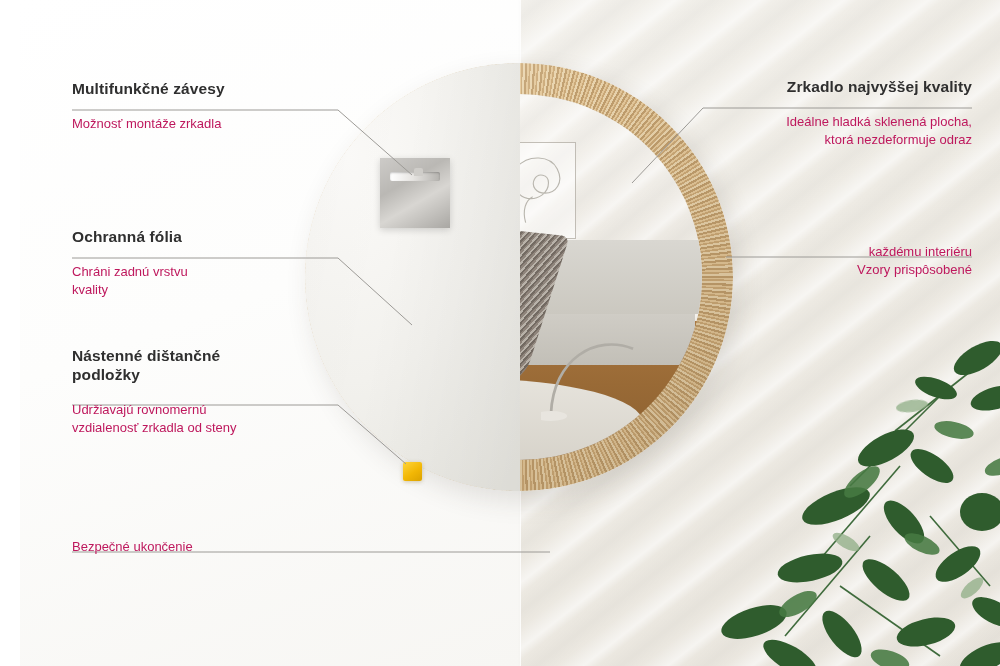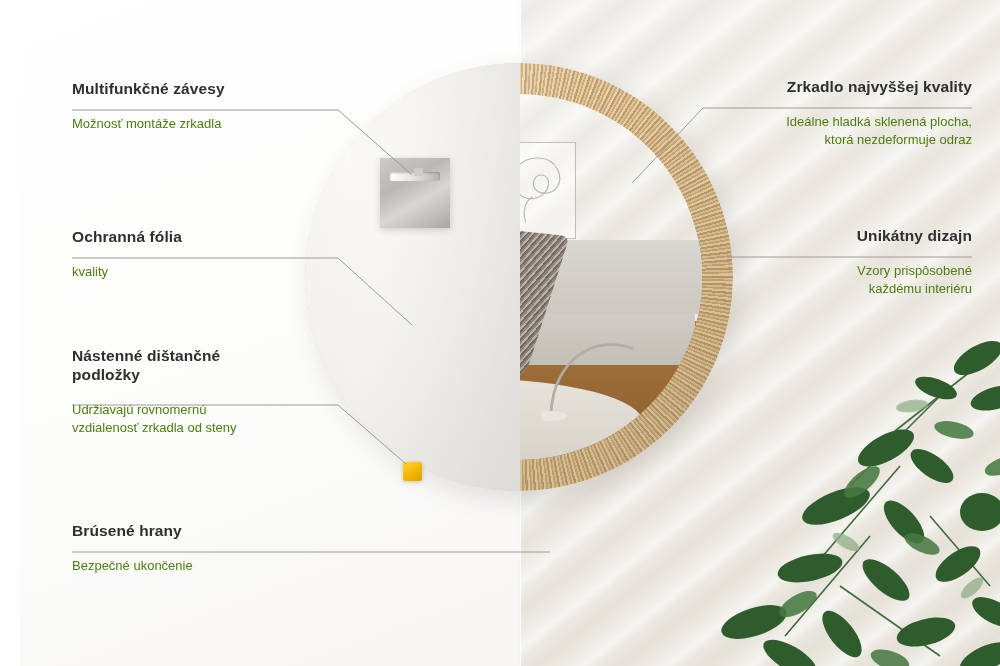--- a/index.html
+++ b/index.html
@@ -160,21 +160,21 @@
 
   
   .lines{position:absolute;left:0;top:0;width:1000px;height:666px;z-index:8;pointer-events:none;}
   .callout{position:absolute;z-index:9;}
   .c-title{
     font-size:15.5px;font-weight:bold;color:#2f2f2f;letter-spacing:0.1px;
     line-height:19px;margin:0;
   }
   .c-rule{height:1px;background:#9c9a96;margin:7px 0 9px 0;}
   .c-desc{
-    font-size:13px;color:#4d7c0f;line-height:17.5px;margin:0;font-weight:normal;
+    font-size:13px;color:#be185d;line-height:17.5px;margin:0;font-weight:normal;
   }
   .left-col{left:52px;width:268px;}
   .right-col{right:48px;width:300px;text-align:right;}
 </style>
 </head>
 <body>
 
 <div class="stage">
 
   <div class="bg-left"></div>
@@ -280,44 +280,43 @@
 
   <div class="callout left-col" style="top:79px;">
     <p class="c-title">Multifunkčné závesy</p>
     <div class="c-rule" style="visibility:hidden"></div>
     <p class="c-desc">Možnosť montáže zrkadla</p>
   </div>
 
   <div class="callout left-col" style="top:227px;">
     <p class="c-title">Ochranná fólia</p>
     <div class="c-rule" style="visibility:hidden"></div>
+    <p class="c-desc">Chráni zadnú vrstvu</p>
     <p class="c-desc">kvality</p>
   </div>
 
   <div class="callout left-col" style="top:346px;">
     <p class="c-title">Nástenné dištančné</p>
     <p class="c-title">podložky</p>
     <div class="c-rule" style="visibility:hidden"></div>
     <p class="c-desc">Udržiavajú rovnomernú</p>
     <p class="c-desc">vzdialenosť zrkadla od steny</p>
   </div>
 
   <div class="callout left-col" style="top:521px;">
-    <p class="c-title">Brúsené hrany</p>
     <div class="c-rule" style="visibility:hidden"></div>
     <p class="c-desc">Bezpečné ukončenie</p>
   </div>
 
   <div class="callout right-col" style="top:77px;">
     <p class="c-title">Zrkadlo najvyššej kvality</p>
     <div class="c-rule" style="visibility:hidden"></div>
     <p class="c-desc">Ideálne hladká sklenená plocha,</p>
     <p class="c-desc">ktorá nezdeformuje odraz</p>
   </div>
 
   <div class="callout right-col" style="top:226px;">
-    <p class="c-title">Unikátny dizajn</p>
-    <div class="c-rule" style="visibility:hidden"></div>
+    <div class="c-rule" style="visibility:hidden"></div>
+    <p class="c-desc">každému interiéru</p>
     <p class="c-desc">Vzory prispôsobené</p>
-    <p class="c-desc">každému interiéru</p>
   </div>
 
 </div>
 
 </body></html>

